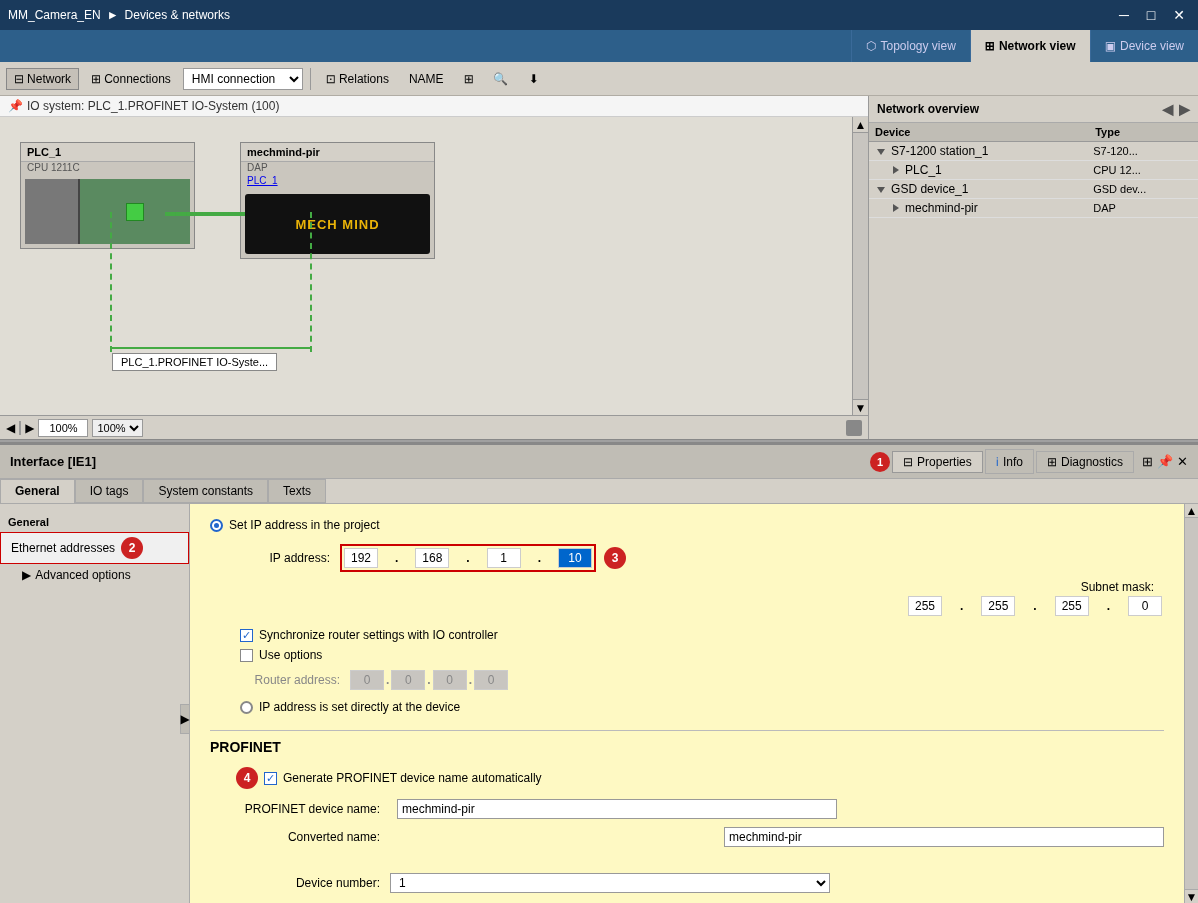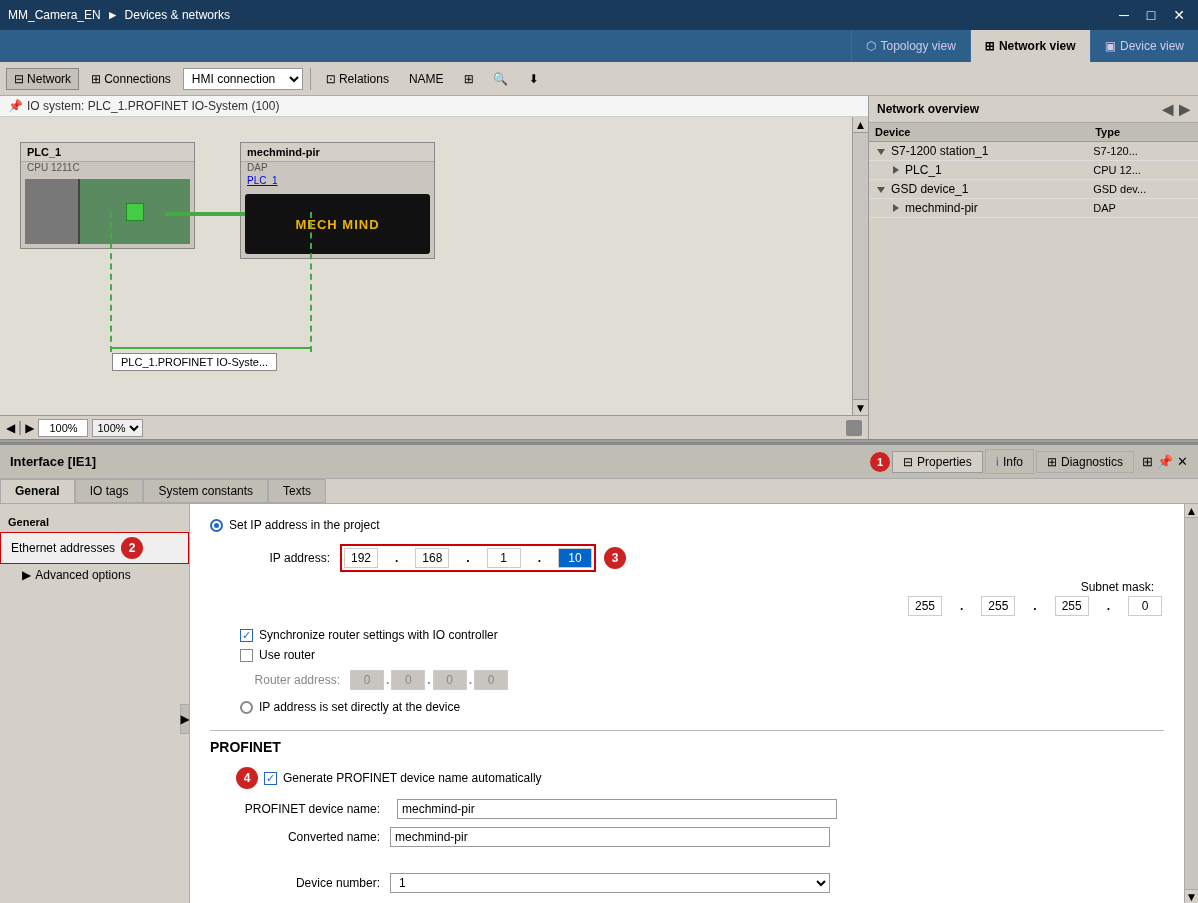--- a/index.html
+++ b/index.html
@@ -429,21 +429,21 @@
         <div style="display:flex; align-items:center; padding:4px 10px; font-size:12px; background:#f0f0f0; border:1px solid #cc0000; cursor:pointer;">
           <span>Ethernet addresses</span>
           <span class="badge-num">2</span>
         </div>
         <div style="display:flex; align-items:center; padding:4px 10px 4px 22px; font-size:12px; cursor:pointer;">
           <span style="margin-right:4px;">▶</span>
           <span>Advanced options</span>
         </div>
       </div>
 
-      <div style="flex:1; padding:14px 20px; background:#ffffff; overflow-y:auto;">
+      <div style="flex:1; padding:14px 20px; background:#fef9c3; overflow-y:auto;">
 
         <div style="display:flex; align-items:center; margin-bottom:12px;">
           <div style="width:13px; height:13px; border:2px solid #2266cc; border-radius:50%; background:white; position:relative; cursor:pointer;">
             <div style="position:absolute; top:2px; left:2px; width:5px; height:5px; background:#2266cc; border-radius:50%;"></div>
           </div>
           <span style="margin-left:6px; font-size:12px;">Set IP address in the project</span>
         </div>
 
         <div style="display:flex; align-items:center; margin-bottom:8px; margin-left:20px;">
           <span style="min-width:110px; font-size:12px; text-align:right; padding-right:10px;">IP address:</span>
@@ -472,21 +472,21 @@
           </div>
         </div>
 
         <div style="display:flex; align-items:center; margin-bottom:6px; margin-left:30px;">
           <div style="width:13px; height:13px; border:1px solid #2266cc; background:white; display:flex; align-items:center; justify-content:center; font-size:11px; color:#2266cc; cursor:pointer;">✓</div>
           <span style="margin-left:6px; font-size:12px;">Synchronize router settings with IO controller</span>
         </div>
 
         <div style="display:flex; align-items:center; margin-bottom:8px; margin-left:30px;">
           <div style="width:13px; height:13px; border:1px solid #888; background:white; cursor:pointer;"></div>
-          <span style="margin-left:6px; font-size:12px;">Use router</span>
+          <span style="margin-left:6px; font-size:12px;">Use options</span>
         </div>
 
         <div style="display:flex; align-items:center; margin-bottom:10px; margin-left:30px;">
           <span style="min-width:110px; font-size:12px; text-align:right; padding-right:10px; color:#888;">Router address:</span>
           <div style="display:flex; align-items:center; gap:2px;">
             <input type="text" style="width: 34px; height: 20px; border: 1px solid rgb(204, 204, 204); text-align: center; font-size: 12px; background: rgb(200, 197, 192); color: rgb(136, 136, 136);" value="0" disabled="">
             <span style="font-weight:bold; color:#888;">.</span>
             <input type="text" style="width: 34px; height: 20px; border: 1px solid rgb(204, 204, 204); text-align: center; font-size: 12px; background: rgb(200, 197, 192); color: rgb(136, 136, 136);" value="0" disabled="">
             <span style="font-weight:bold; color:#888;">.</span>
             <input type="text" style="width: 34px; height: 20px; border: 1px solid rgb(204, 204, 204); text-align: center; font-size: 12px; background: rgb(200, 197, 192); color: rgb(136, 136, 136);" value="0" disabled="">
@@ -509,21 +509,21 @@
             <span class="badge-num" style="margin-right:6px;">4</span>
             <div style="width:13px; height:13px; border:1px solid #2266cc; background:white; display:flex; align-items:center; justify-content:center; font-size:11px; color:#2266cc; cursor:pointer;">✓</div>
             <span style="margin-left:6px; font-size:12px;">Generate PROFINET device name automatically</span>
           </div>
 
           <div style="display:flex; align-items:center; margin-bottom:8px;gap:7px;">
             <span style="min-width:180px; font-size:12px; text-align:right; padding-right:10px;">PROFINET device name:</span>
             <input type="text" style="height: 20px; border: 1px solid rgb(153, 153, 153); background: white; font-size: 12px; padding: 0px 4px; width: 440px;" value="mechmind-pir">
           </div>
 
-          <div style="display:flex; align-items:center; margin-bottom:26px;">
+          <div style="display:flex; align-items:center; margin-bottom:26px;justify-content:space-between;">
             <span style="min-width:180px; font-size:12px; text-align:right; padding-right:10px;">Converted name:</span>
             <input type="text" style="height: 20px; border: 1px solid rgb(153, 153, 153); background: white; font-size: 12px; padding: 0px 4px; width: 440px;" value="mechmind-pir">
           </div>
 
           <div style="display:flex; align-items:center; margin-bottom:8px;">
             <span style="min-width:180px; font-size:12px; text-align:right; padding-right:10px;">Device number:</span>
             <select style="height:20px; border:1px solid #999; background:white; font-size:12px; padding:0 4px; width:440px;">
               <option value="1">1</option>
               <option value="2">2</option>
             </select>

